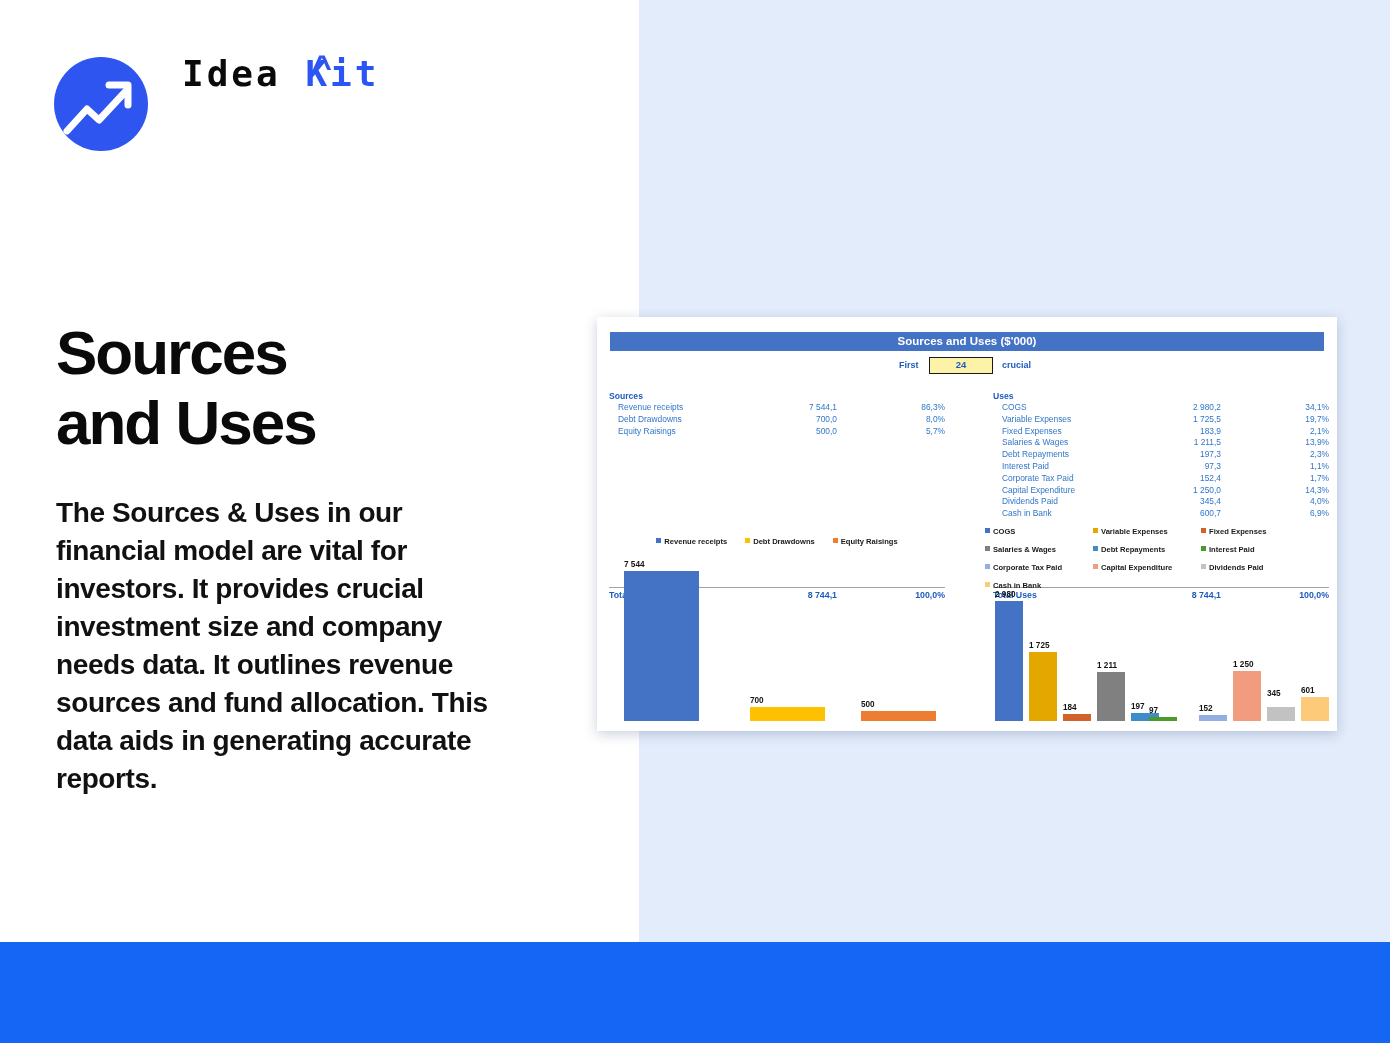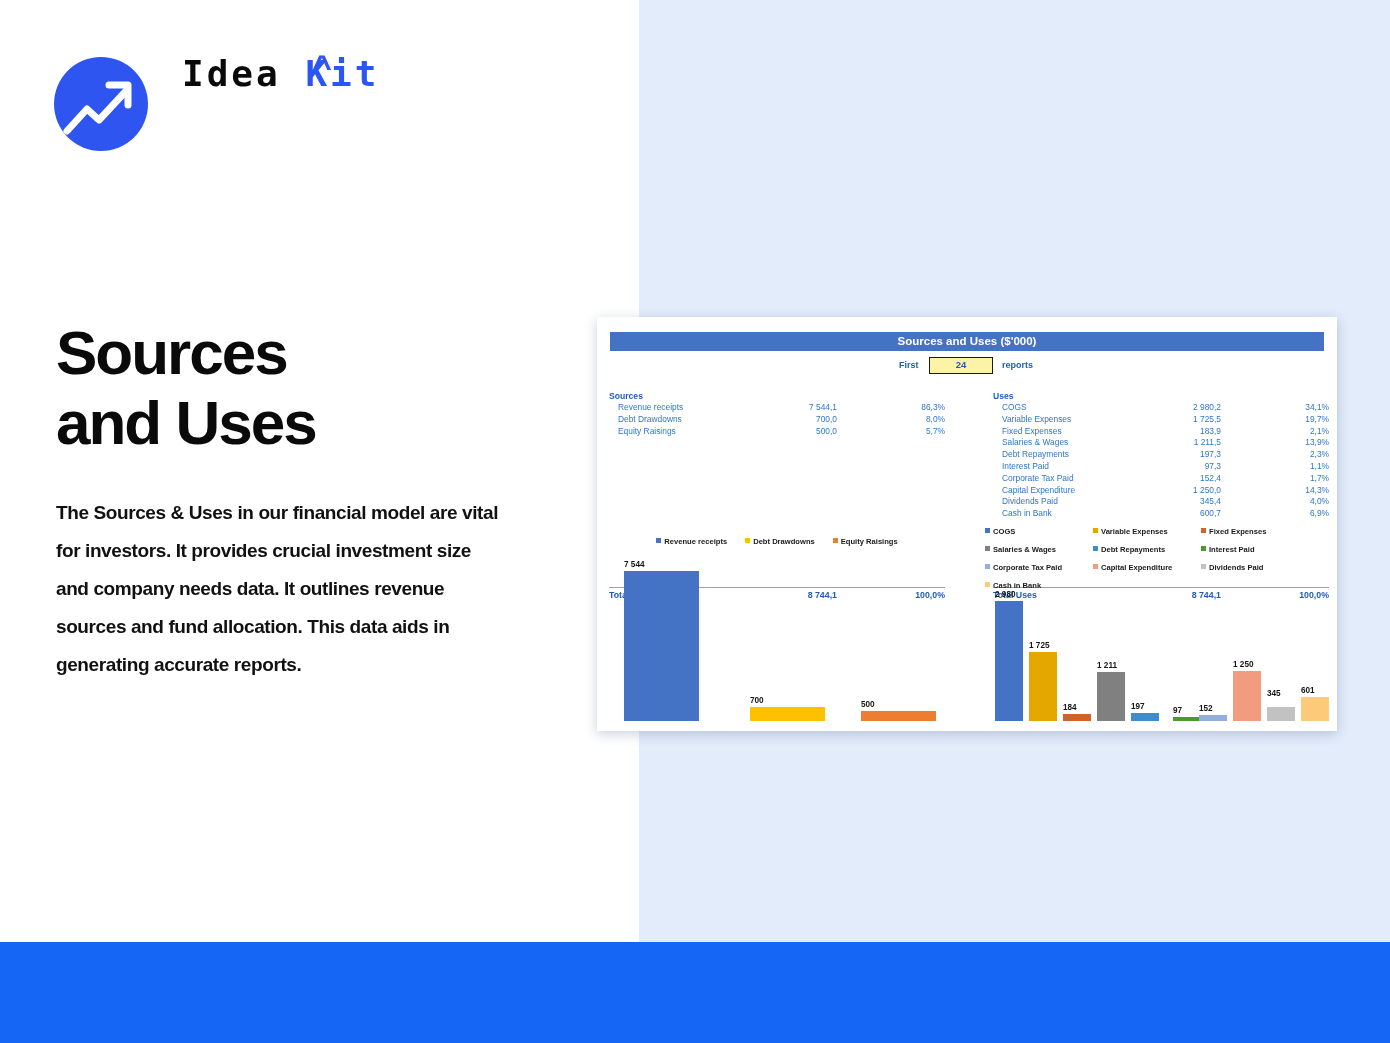--- a/index.html
+++ b/index.html
@@ -43,21 +43,21 @@
   .wm-kit { color:#2b55f5; }
 
   
   #headline {
     position:absolute; left:56px; top:318px; width:520px;
     font-weight:bold; font-size:62px; line-height:70px;
     letter-spacing:-2px; color:#0a0a0a;
   }
   #body-copy {
     position:absolute; left:56px; top:494px; width:450px;
-    font-weight:bold; font-size:19px; line-height:38px;
+    font-weight:bold; font-size:28px; line-height:38px;
     letter-spacing:-0.4px; color:#111111;
   }
 
   
   #panel {
     position:absolute; left:597px; top:317px; width:740px; height:414px;
     background:#ffffff; box-shadow: 0 3px 12px rgba(20,40,90,.22); padding-left: 32px;
   }
   #panel-title {
     position:absolute; left:13px; top:15px; width:714px; height:19px;
@@ -157,21 +157,21 @@
 </div>
 <div id="body-copy">The Sources &amp; Uses in our financial model are vital for investors. It provides crucial investment size and company needs data. It outlines revenue sources and fund allocation. This data aids in generating accurate reports.</div>
 
 <div id="panel">
 
   <div id="panel-title">Sources and Uses ($'000)</div>
 
   <div id="period-row">
     <span id="period-first">First</span>
     <div id="period-input">24</div>
-    <span id="period-months">reports</span>
+    <span id="period-months">crucial</span>
   </div>
 
   <div class="tbl" id="tbl-sources">
     <div class="tbl-head">Sources</div>
     <div id="sources-rows">
         <div class="tbl-row">
           <span class="lbl">Revenue receipts</span>
           <span class="val">7 544,1</span>
           <span class="pct">86,3%</span>
         </div>
@@ -288,21 +288,21 @@
           <div class="bar-label" style="bottom: 9.4094px;">184</div>
         </div>
         <div class="bar-group" style="left: 116px; width: 28px; height: 120px;">
           <div class="bar" style="height: 48.7651px; background: rgb(128, 128, 128);"></div>
           <div class="bar-label" style="bottom: 50.7651px;">1 211</div>
         </div>
         <div class="bar-group" style="left: 150px; width: 28px; height: 120px;">
           <div class="bar" style="height: 7.93289px; background: rgb(63, 140, 203);"></div>
           <div class="bar-label" style="bottom: 9.93289px;">197</div>
         </div>
-        <div class="bar-group" style="left: 192px; width: 28px; height: 120px;">
+        <div class="bar-group" style="left: 168px; width: 28px; height: 120px;">
           <div class="bar" style="height: 4px; background: rgb(76, 154, 42);"></div>
           <div class="bar-label" style="bottom: 6px;">97</div>
         </div>
         <div class="bar-group" style="left: 218px; width: 28px; height: 120px;">
           <div class="bar" style="height: 6.12081px; background: rgb(147, 174, 224);"></div>
           <div class="bar-label" style="bottom: 8.12081px;">152</div>
         </div>
         <div class="bar-group" style="left: 252px; width: 28px; height: 120px;">
           <div class="bar" style="height: 50.3356px; background: rgb(241, 155, 127);"></div>
           <div class="bar-label" style="bottom: 52.3356px;">1 250</div>

